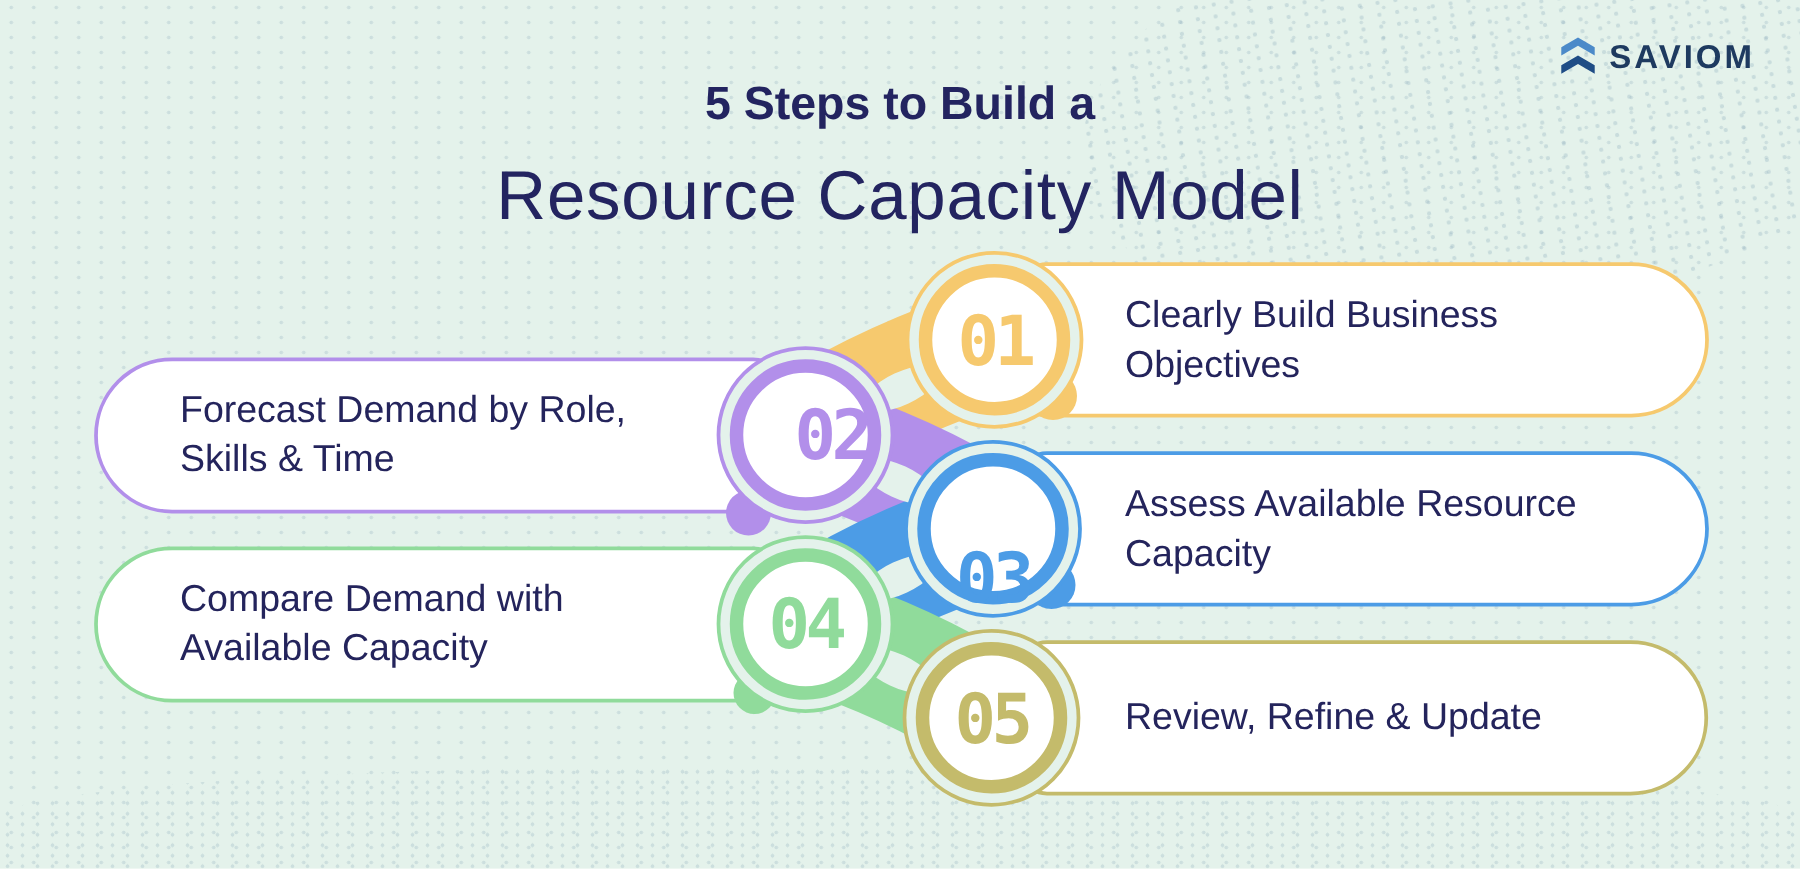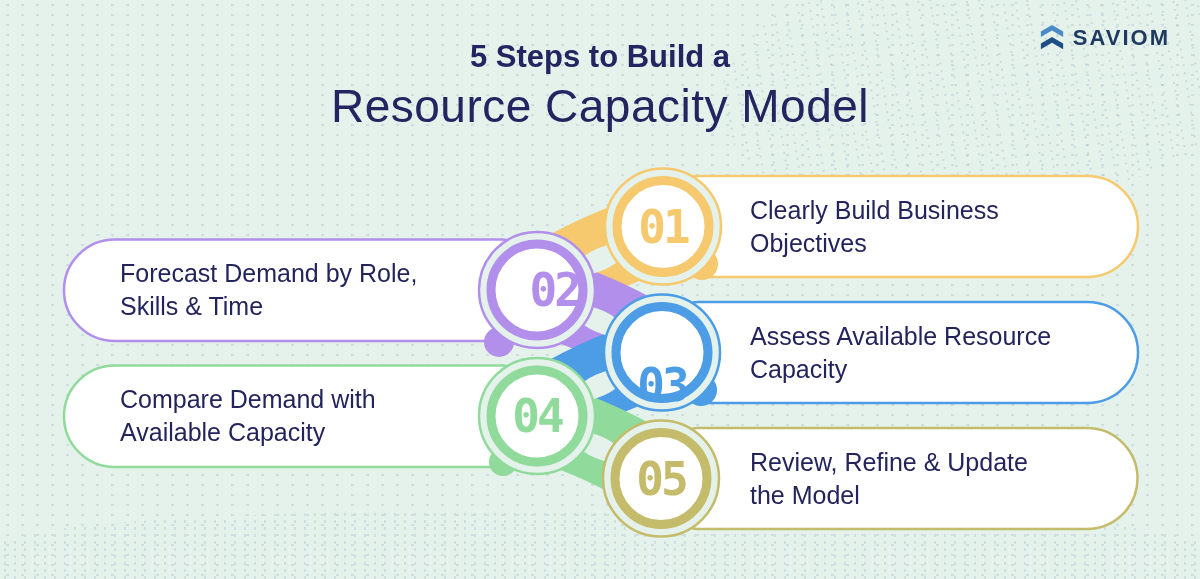--- a/index.html
+++ b/index.html
@@ -17,21 +17,21 @@
     background:radial-gradient(circle, rgba(137,169,186,.40) 1.3px, transparent 1.5px) 0 0 / 12px 8px;
     border-radius:48%;transform:rotate(-9deg);opacity:.75;
   }
   .dots-bottom{
     bottom:-18px;left:0;width:1200px;height:86px;
     background:radial-gradient(circle, rgba(137,169,186,.40) 1.2px, transparent 1.4px) 0 0 / 10px 7px;
     border-radius:40% 40% 0 0;opacity:.65;
   }
 
   .titles{position:absolute;top:34px;left:0;width:1200px;text-align:center;z-index:3;color:#232460;}
-  .title-line1{font-size:31px;font-weight:700;line-height:38px;margin:4px;}
+  .title-line1{font-size:31px;font-weight:700;line-height:38px;margin:16px;}
   .title-line2{font-size:46px;font-weight:400;line-height:52px;margin:0;letter-spacing:.5px;}
 
   .logo{position:absolute;top:22px;right:30px;display:flex;align-items:center;gap:8px;z-index:3;}
   .logo-text{font-size:22px;font-weight:700;letter-spacing:2px;color:#1E3A60;}
 
   svg.deco{position:absolute;left:0;top:0;z-index:1;}
 
   .step-text{
     position:absolute;z-index:2;display:flex;flex-direction:column;justify-content:center;
     width:382px;color:#24245C;font-size:25px;line-height:33px;font-weight:500;
@@ -115,21 +115,20 @@
   <div class="step-text st3">
     <div>Assess Available Resource</div>
     <div>Capacity</div>
   </div>
   <div class="step-text st4">
     <div>Compare Demand with</div>
     <div>Available Capacity</div>
   </div>
   <div class="step-text st5">
     <div>Review, Refine &amp; Update</div>
-    <div>the Model</div>
   </div>
 
   <div class="step-num sn1" style="color: rgb(246, 201, 110);">01</div>
   <div class="step-num sn2" style="color: rgb(178, 143, 234); text-align: right;">02</div>
   <div class="step-num sn3" style="color: rgb(76, 156, 230); margin-top: 32px;">03</div>
   <div class="step-num sn4" style="color: rgb(144, 219, 155);">04</div>
   <div class="step-num sn5" style="color: rgb(196, 187, 107);">05</div>
 
 </div>
 

